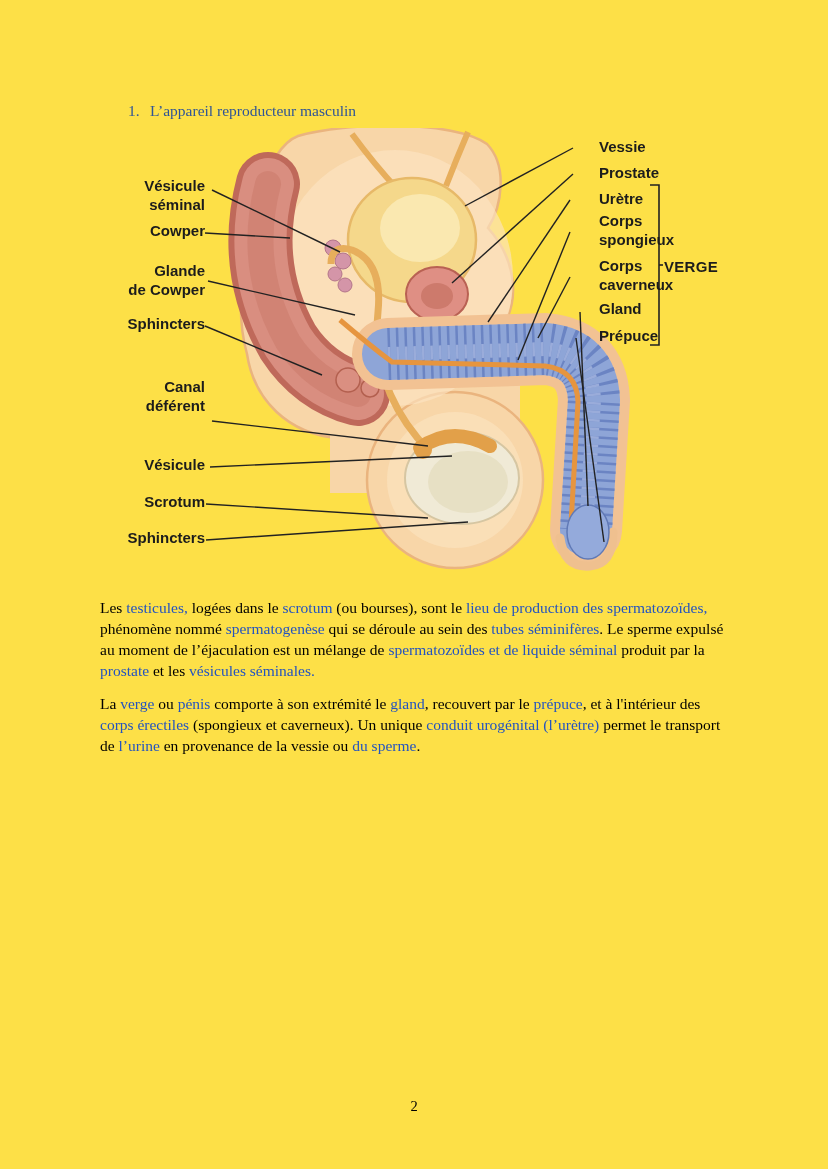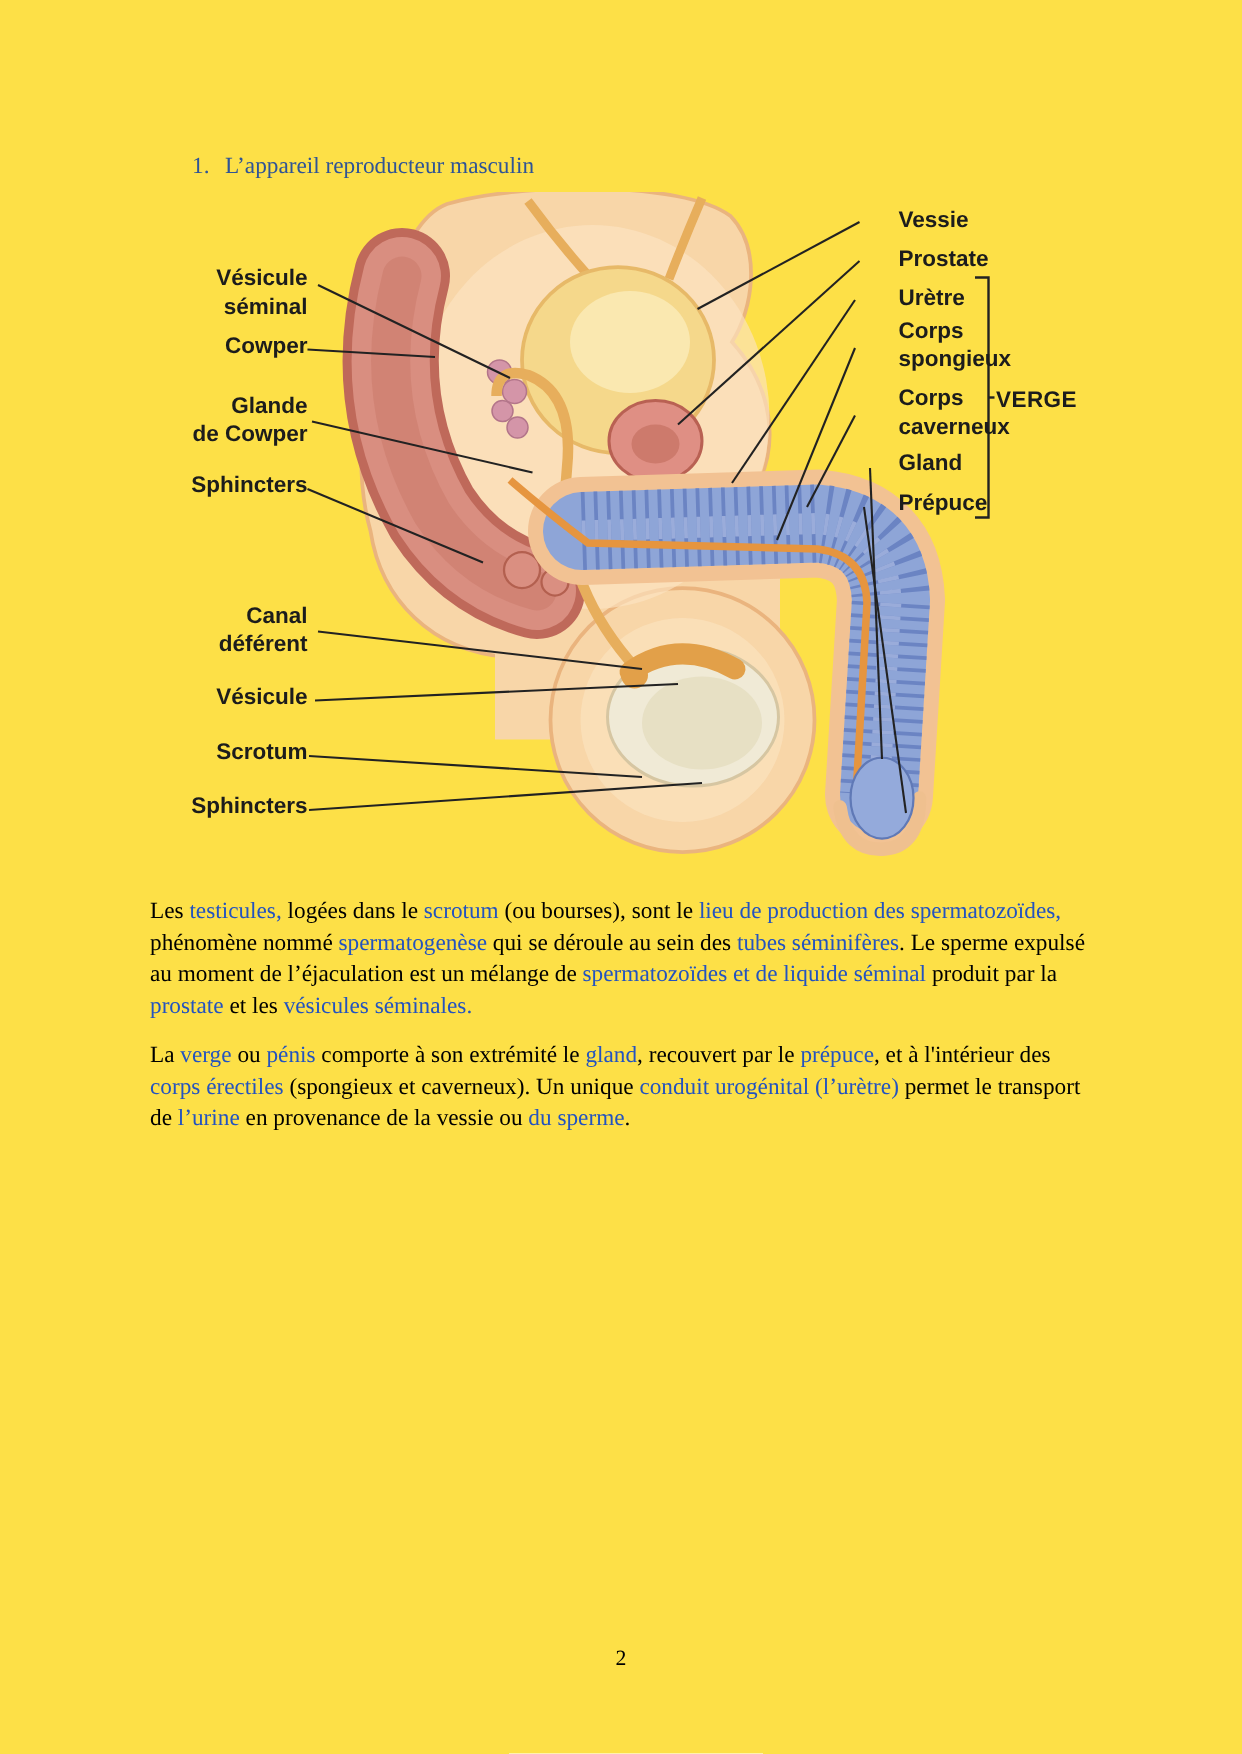--- a/index.html
+++ b/index.html
@@ -137,21 +137,21 @@
       <path d="M 659,137 L 663,137"></path>
     </g>
   </svg>
 
   <div class="diagram-label label-left" style="top:176px">Vésicule
 séminal</div>
   <div class="diagram-label label-left" style="top:221px">Cowper</div>
   <div class="diagram-label label-left" style="top:261px">Glande
 de Cowper</div>
   <div class="diagram-label label-left" style="top:314px">Sphincters</div>
-  <div class="diagram-label label-left" style="top:401px">Canal
+  <div class="diagram-label label-left" style="top:377px">Canal
 déférent</div>
   <div class="diagram-label label-left" style="top:455px">Vésicule</div>
   <div class="diagram-label label-left" style="top:492px">Scrotum</div>
   <div class="diagram-label label-left" style="top:528px">Sphincters</div>
 
   <div class="diagram-label label-right" style="top:137px">Vessie</div>
   <div class="diagram-label label-right" style="top:163px">Prostate</div>
   <div class="diagram-label label-right" style="top:189px">Urètre</div>
   <div class="diagram-label label-right" style="top:211px">Corps
 spongieux</div>

